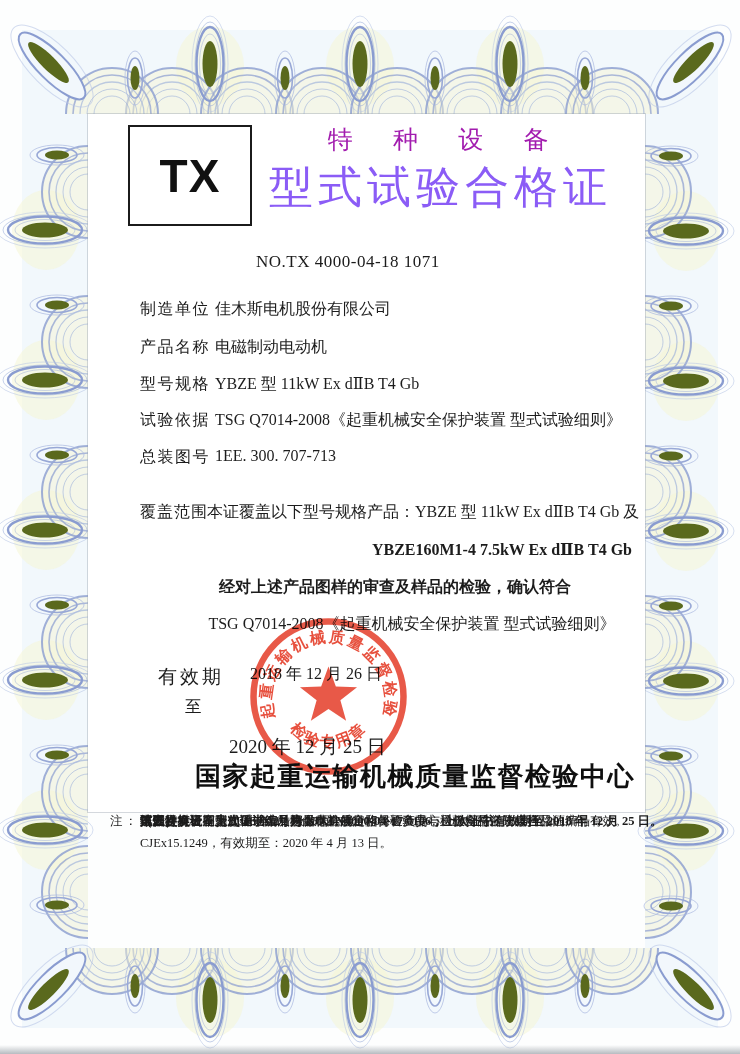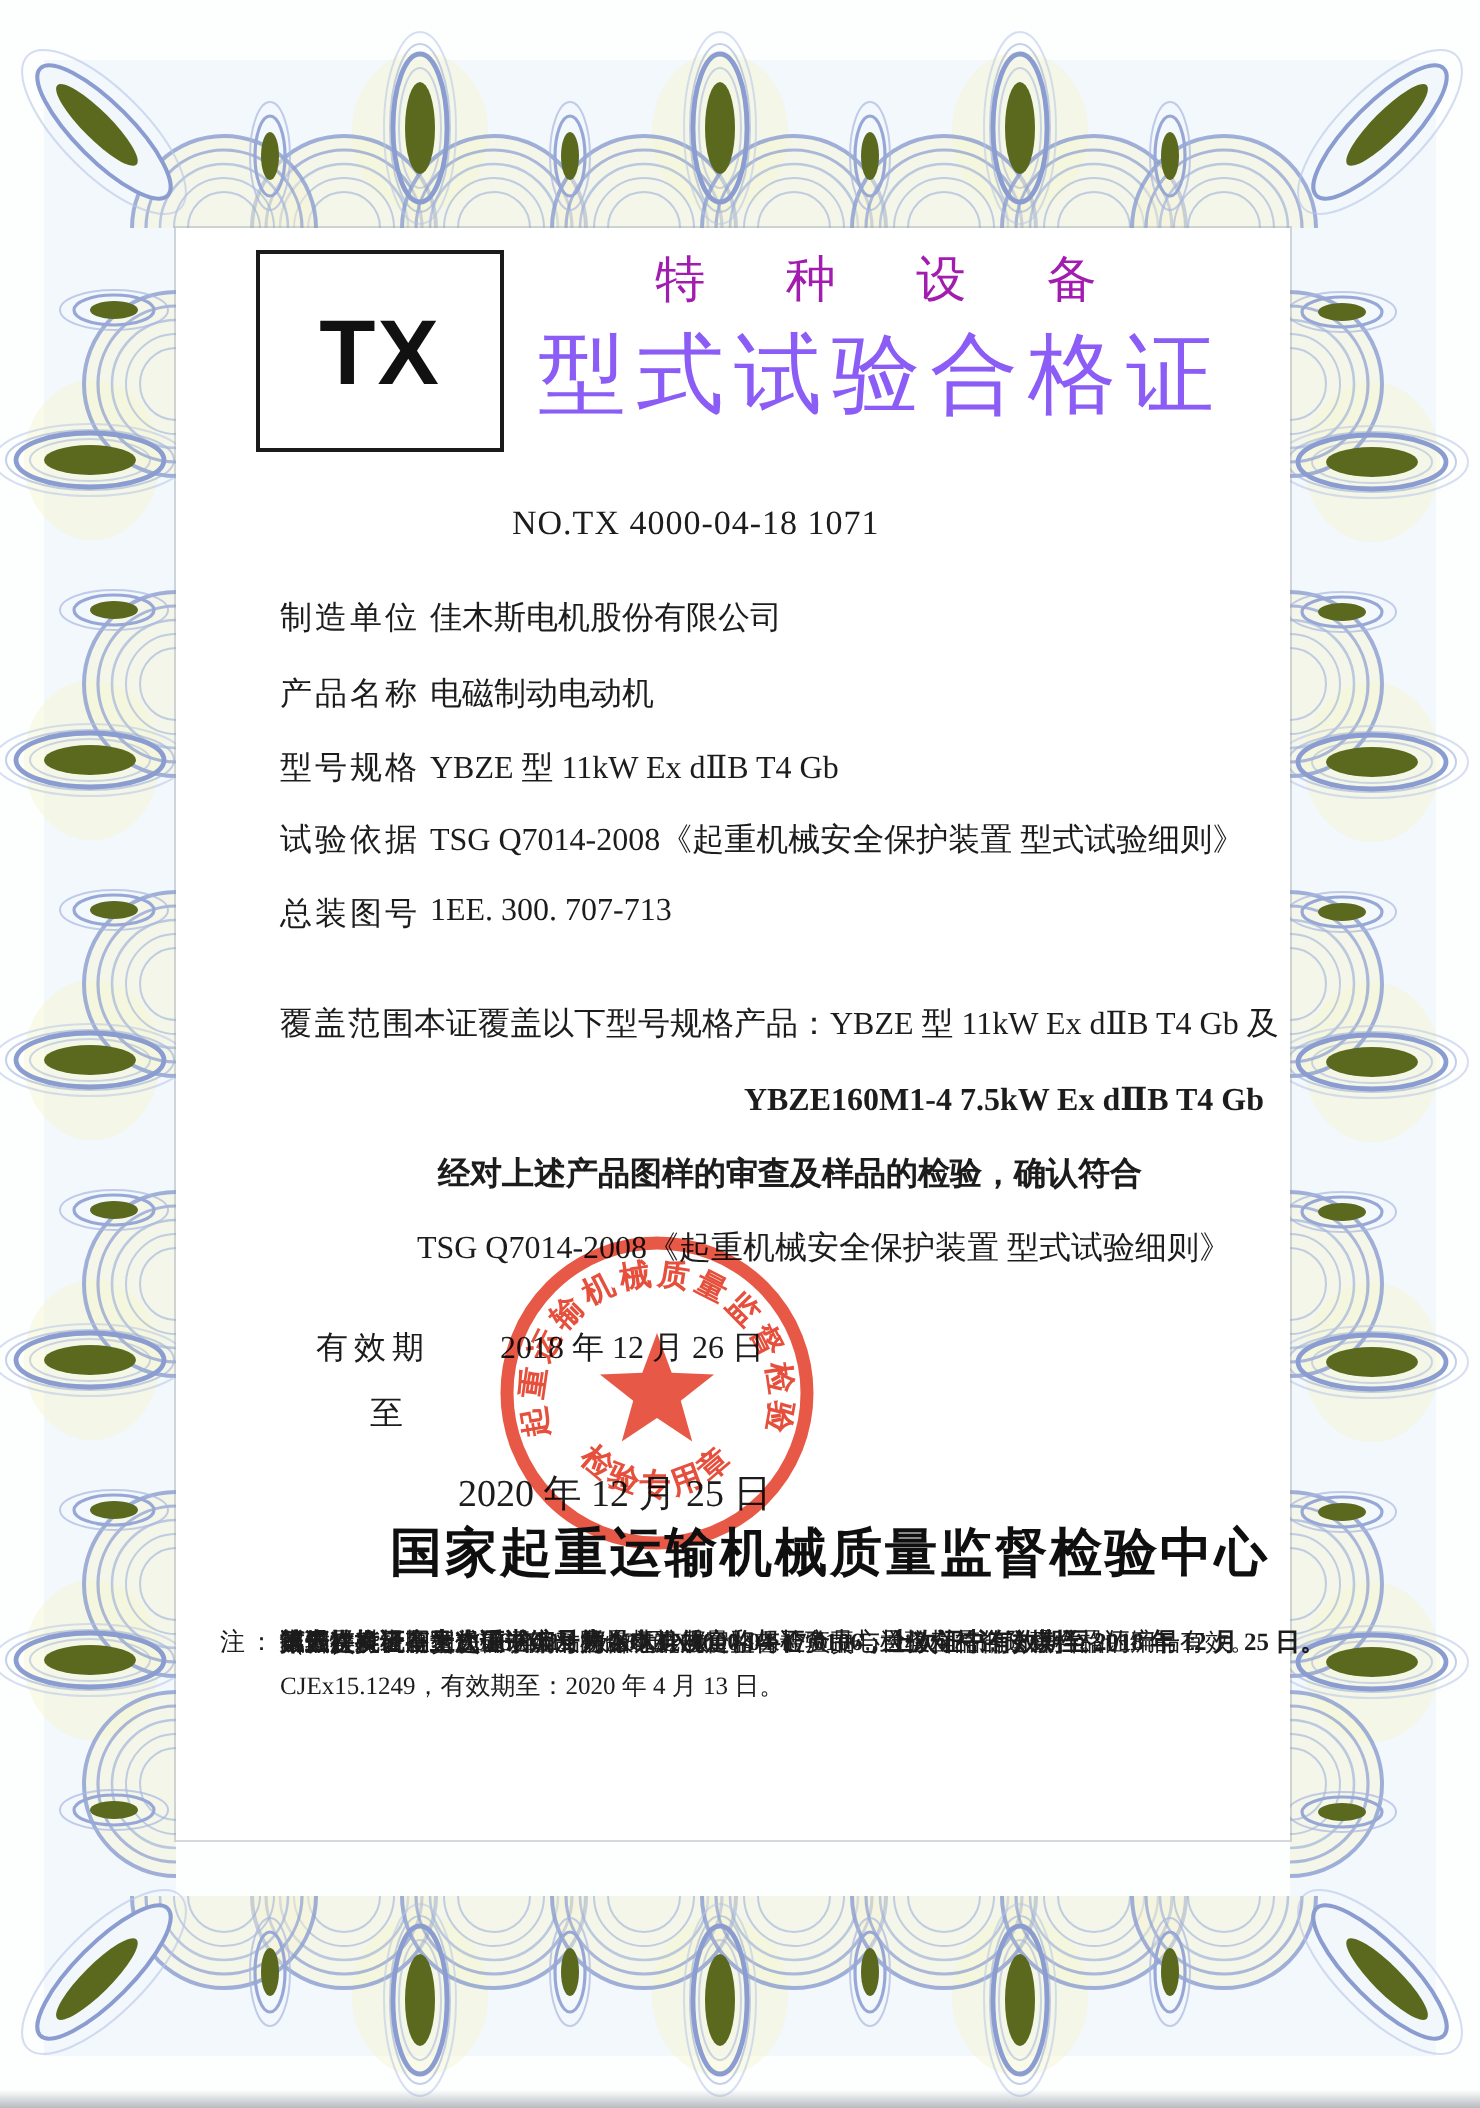--- a/index.html
+++ b/index.html
@@ -10,21 +10,21 @@
     color:#1c1c1c;
   }
   .page{position:absolute;inset:0;}
   .border-art{position:absolute;left:0;top:0;z-index:0;}
   .page-bottom-shadow{
     position:absolute;left:0;right:0;bottom:0;height:9px;z-index:3;
     background:linear-gradient(to top, rgba(125,133,142,.55), rgba(125,133,142,0));
   }
   
   .panel{
-    position:absolute;left:88px;top:114px;width:557px;height:806px;
+    position:absolute;left:88px;top:114px;width:557px;height:698px;
     background:#ffffff;z-index:1;
     outline:1px solid rgba(150,160,172,.4);
   }
   .panel *{position:absolute;}
   .tx-box{
     left:40px;top:11px;width:120px;height:97px;
     border:2px solid #1b1b1b;background:#fff;
     display:flex;align-items:center;justify-content:center;
   }
   .tx-box span{
@@ -45,21 +45,21 @@
     font-size:17px;letter-spacing:.5px;
   }
   .frow{left:0;top:0;width:557px;height:20px;}
   .flabel{left:52px;font-size:16px;letter-spacing:1.5px;white-space:nowrap;}
   .fvalue{left:127px;font-size:16px;white-space:nowrap;}
   .cov-label{left:52px;top:388px;font-size:16px;letter-spacing:1px;white-space:nowrap;}
   .cov-line1{left:119px;top:388px;font-size:16px;white-space:nowrap;}
   .cov-line2{left:119px;top:426px;width:425px;text-align:right;font-size:16px;white-space:nowrap;font-weight:bold;}
   .cov-line3{left:0;top:463px;width:614px;text-align:center;font-size:16px;white-space:nowrap;font-weight:bold;}
   .cov-line4{left:0;top:500px;width:648px;text-align:center;font-size:16px;white-space:nowrap;}
-  .v-label1{left:70px;top:550px;font-size:16px;letter-spacing:3px;white-space:nowrap;text-align:center;}
+  .v-label1{left:70px;top:550px;font-size:19px;letter-spacing:3px;white-space:nowrap;text-align:center;}
   .v-label2{left:97px;top:582px;font-size:16.5px;white-space:nowrap;}
   .v-date1{left:162px;top:550px;font-size:16px;white-space:nowrap;}
   .v-date2{left:141px;top:582px;font-size:19px;white-space:nowrap;margin-top:38px;}
   .seal{left:158px;top:500px;mix-blend-mode:multiply;opacity:.92;}
   .issuer{
     left:24px;top:645px;width:606px;text-align:center;
     font-size:26px;font-weight:700;letter-spacing:1.5px;color:#0f0f0f;white-space:nowrap;
   }
   .notes{left:22px;top:697px;width:600px;font-size:12.5px;line-height:21.5px;}
   .notes-label{left:0;top:0;letter-spacing:2px;}

